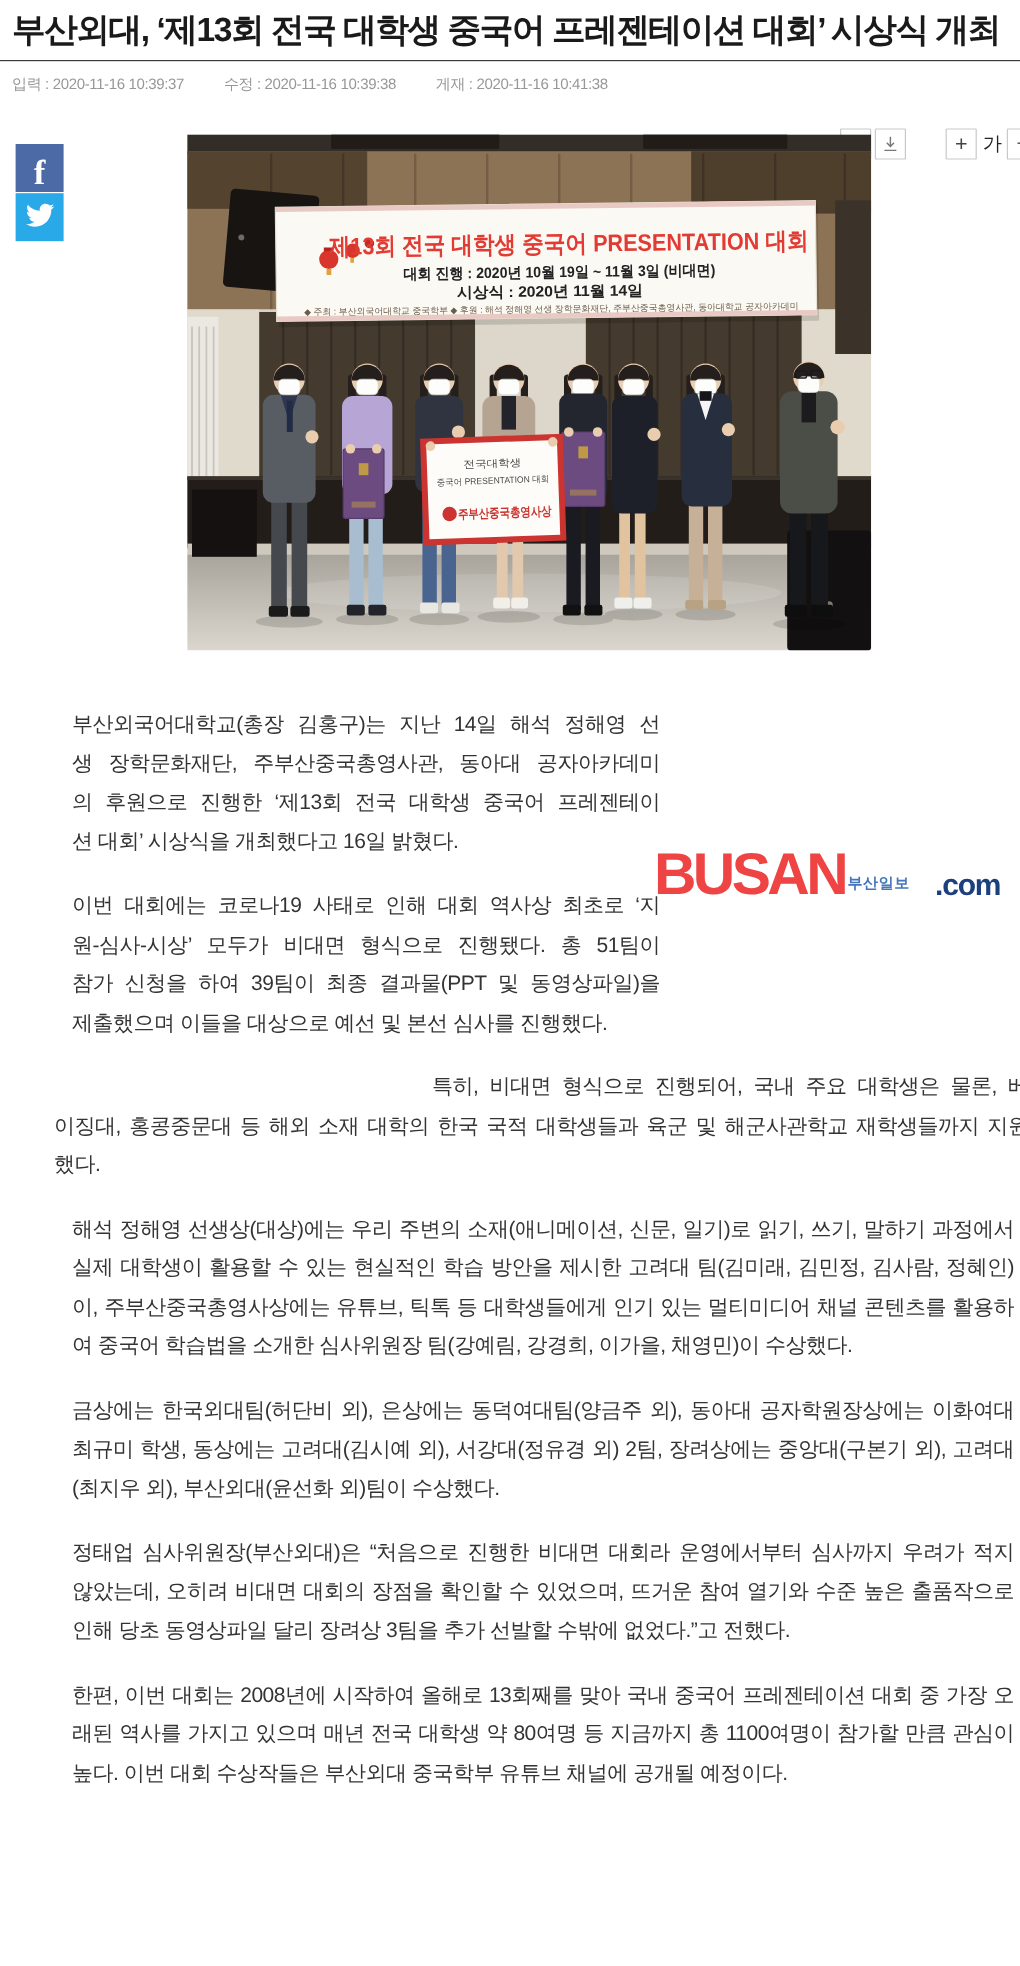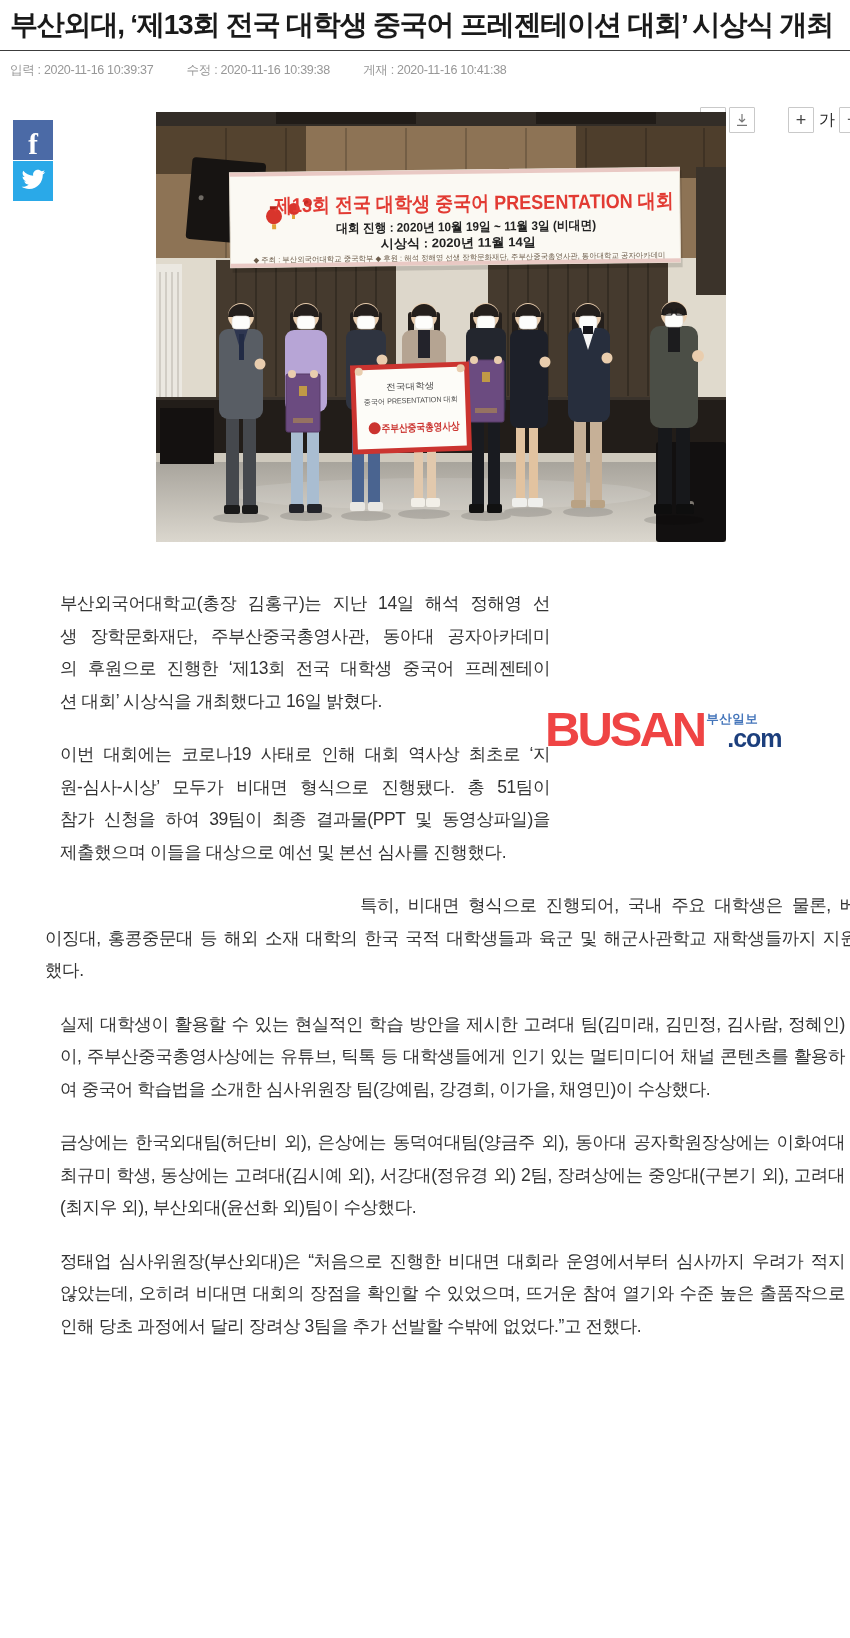--- a/index.html
+++ b/index.html
@@ -38,21 +38,21 @@
   .para{margin:0 0 21px;}
   .pline{display:block;text-align:justify;text-align-last:justify;line-height:32.5px;}
   .pline.last{text-align:justify;text-align-last:left;}
   .para.narrow{width:490px;}
   .para.wide{margin-left:-15px;margin-right:-12px;}
   
   .busan-logo{position:absolute;left:485px;top:122px;display:flex;align-items:flex-end;
               letter-spacing:0;}
   .busan-logo .busan{font-size:49px;font-weight:800;color:#ef4444;letter-spacing:-3px;
                      line-height:0.82;}
-  .busan-logo .stack{display:flex;flex-direction:column;align-items:flex-start;margin-left:2px;}
+  .busan-logo .stack{display:flex;flex-direction:row;align-items:flex-start;margin-left:2px;}
   .busan-logo .ilbo{font-size:12.5px;font-weight:700;color:#4576bb;letter-spacing:0.5px;}
   .busan-logo .com{font-size:25px;font-weight:700;color:#1c3f7d;letter-spacing:-1px;
                    line-height:0.85;margin-left:21px;}
 </style>
 </head>
 <body>
 
 <div class="page">
 
   <h1 class="title">부산외대, ‘제13회 전국 대학생 중국어 프레젠테이션 대회’ 시상식 개최</h1>
@@ -339,33 +339,39 @@
           <span class="pline">원-심사-시상’ 모두가 비대면 형식으로 진행됐다. 총 51팀이</span>
           <span class="pline">참가 신청을 하여 39팀이 최종 결과물(PPT 및 동영상파일)을</span>
           <span class="pline last">제출했으며 이들을 대상으로 예선 및 본선 심사를 진행했다.</span>
         </p>
         <p class="para wide">
           <span class="pline" style="padding-left: 315px;">특히, 비대면 형식으로 진행되어, 국내 주요 대학생은 물론, 베</span>
           <span class="pline">이징대, 홍콩중문대 등 해외 소재 대학의 한국 국적 대학생들과 육군 및 해군사관학교 재학생들까지 지원</span>
           <span class="pline last">했다.</span>
         </p>
         <p class="para">
+          <span class="pline">해석 정해영 선생상(대상)에는 우리 주변의 소재(애니메이션, 신문, 일기)로 읽기, 쓰기, 말하기 과정에서</span>
           <span class="pline">실제 대학생이 활용할 수 있는 현실적인 학습 방안을 제시한 고려대 팀(김미래, 김민정, 김사람, 정혜인)</span>
           <span class="pline">이, 주부산중국총영사상에는 유튜브, 틱톡 등 대학생들에게 인기 있는 멀티미디어 채널 콘텐츠를 활용하</span>
           <span class="pline last">여 중국어 학습법을 소개한 심사위원장 팀(강예림, 강경희, 이가을, 채영민)이 수상했다.</span>
         </p>
         <p class="para">
           <span class="pline">금상에는 한국외대팀(허단비 외), 은상에는 동덕여대팀(양금주 외), 동아대 공자학원장상에는 이화여대</span>
           <span class="pline">최규미 학생, 동상에는 고려대(김시예 외), 서강대(정유경 외) 2팀, 장려상에는 중앙대(구본기 외), 고려대</span>
           <span class="pline last">(최지우 외), 부산외대(윤선화 외)팀이 수상했다.</span>
         </p>
         <p class="para">
           <span class="pline">정태업 심사위원장(부산외대)은 “처음으로 진행한 비대면 대회라 운영에서부터 심사까지 우려가 적지</span>
           <span class="pline">않았는데, 오히려 비대면 대회의 장점을 확인할 수 있었으며, 뜨거운 참여 열기와 수준 높은 출품작으로</span>
-          <span class="pline last">인해 당초 과정에서 달리 장려상 3팀을 추가 선발할 수밖에 없었다.”고 전했다.</span>
+          <span class="pline last">인해 당초 동영상파일 달리 장려상 3팀을 추가 선발할 수밖에 없었다.”고 전했다.</span>
+        </p>
+        <p class="para">
+          <span class="pline">한편, 이번 대회는 2008년에 시작하여 올해로 13회째를 맞아 국내 중국어 프레젠테이션 대회 중 가장 오</span>
+          <span class="pline">래된 역사를 가지고 있으며 매년 전국 대학생 약 80여명 등 지금까지 총 1100여명이 참가할 만큼 관심이</span>
+          <span class="pline last">높다. 이번 대회 수상작들은 부산외대 중국학부 유튜브 채널에 공개될 예정이다.</span>
         </p>
       </div>
     <div class="busan-logo">
       <span class="busan">BUSAN</span>
       <span class="stack">
         <span class="ilbo">부산일보</span>
         <span class="com">.com</span>
       </span>
     </div>
   </div>

